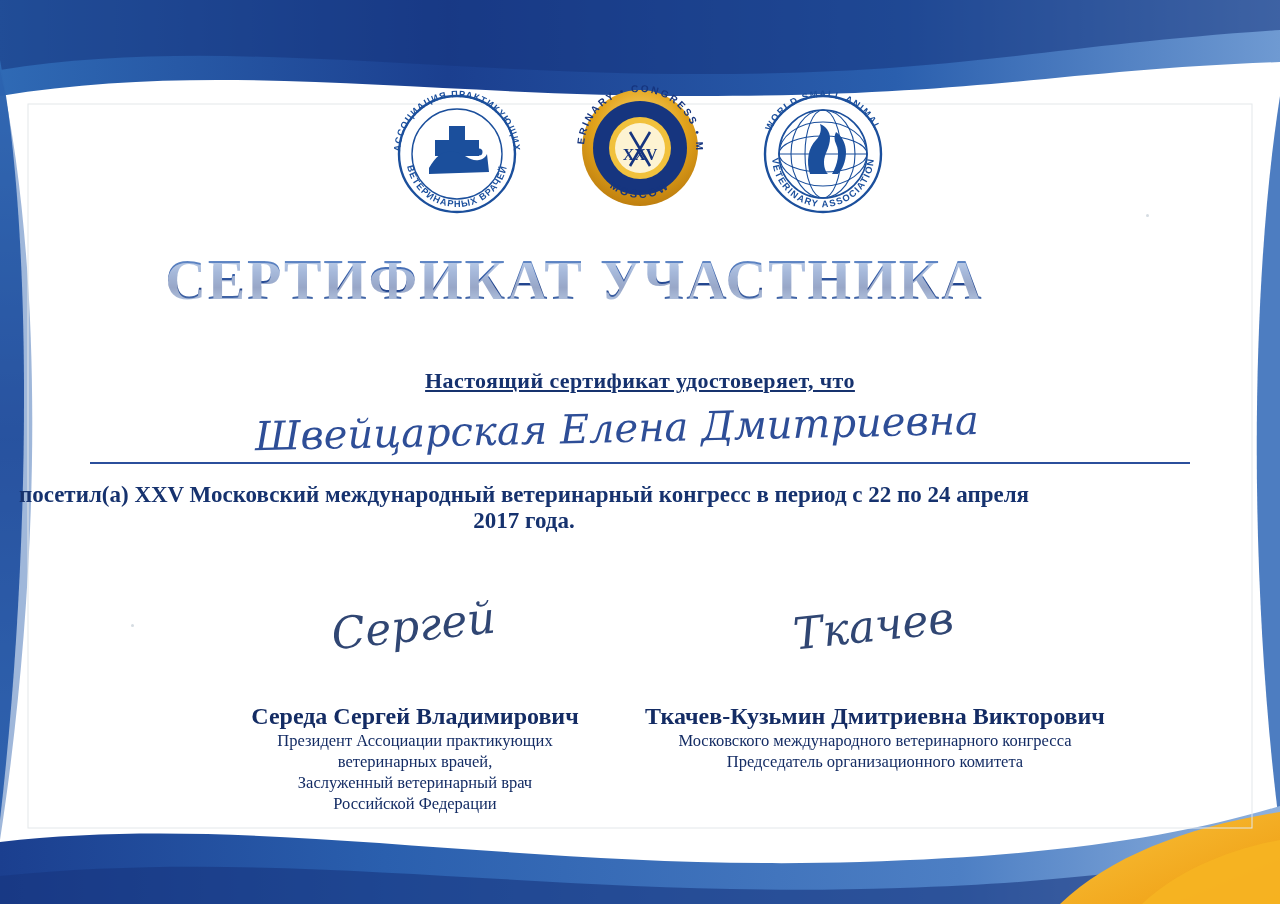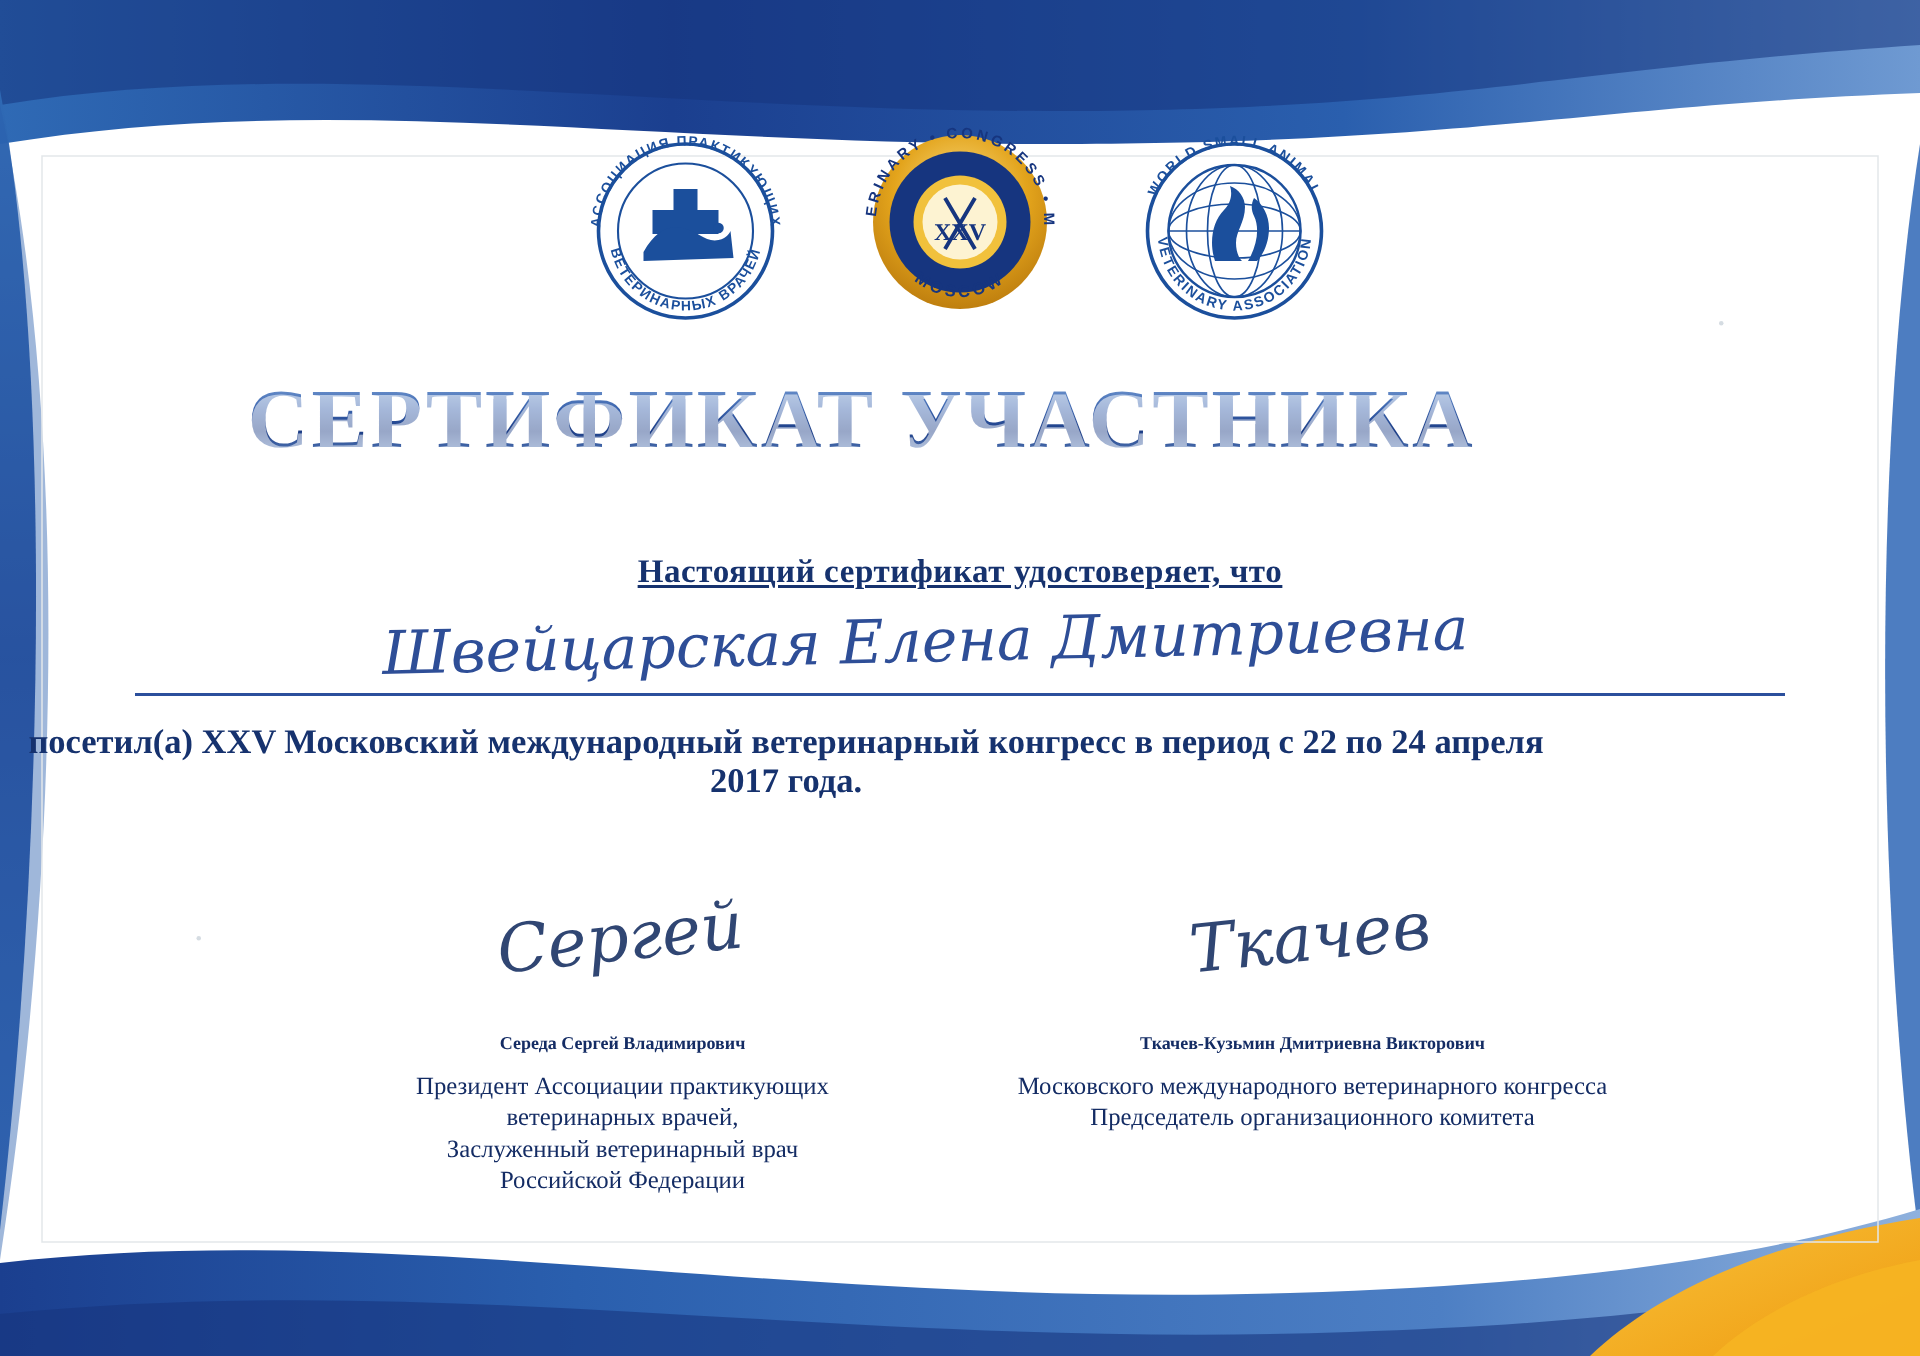--- a/index.html
+++ b/index.html
@@ -143,28 +143,28 @@
     height: 82px;
     font-family: "DejaVu Serif", serif;
     font-style: italic;
     font-size: 44px;
     color: #1a3264;
     opacity: 0.9;
     transform: rotate(-6deg);
     white-space: nowrap;
   }
   .sig-name {
-    font-size: 12px;
-    font-weight: bold;
-    margin-top: 6px;
+    font-size: 24px;
+    font-weight: bold;
+    margin-top: 21px;
   }
   .sig-role {
     font-size: 16.5px;
     line-height: 1.28;
-    margin-top: 10px;
+    margin-top: 0;
   }
   .sig-role div { white-space: nowrap; }
 
   
   .speck {
     position: absolute;
     width: 3px; height: 3px;
     background: #b9c4cf;
     border-radius: 50%;
     opacity: .6;

